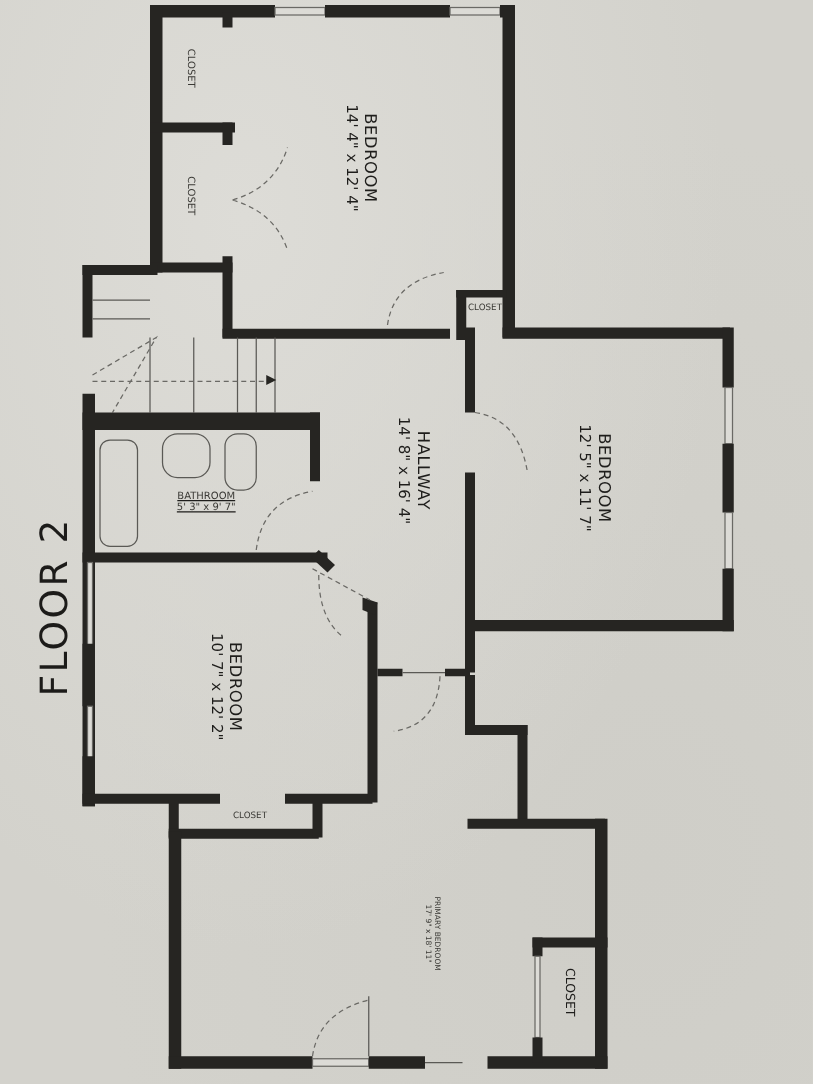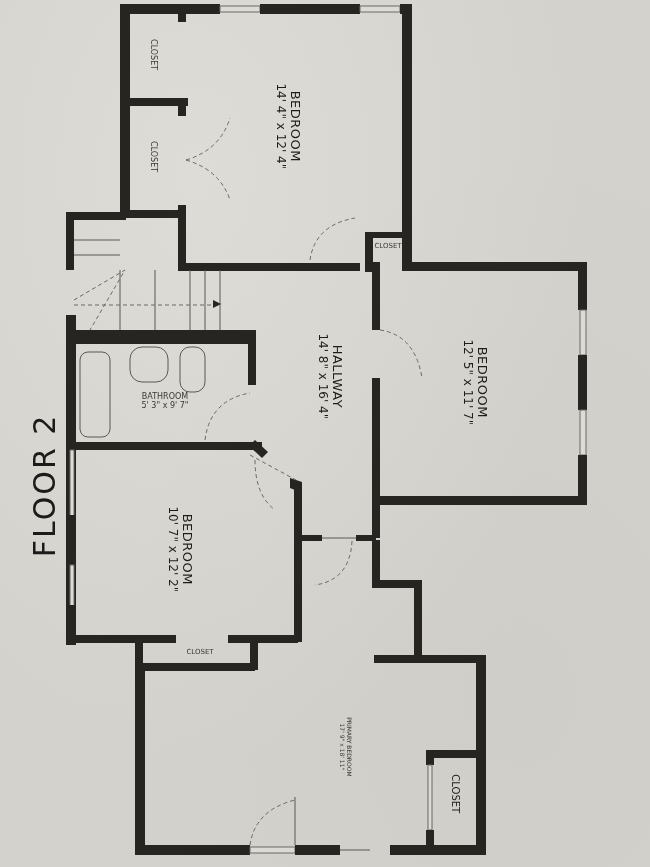--- a/index.html
+++ b/index.html
@@ -144,21 +144,21 @@
 <div class="lbl rot90" style="left:260px; top:362px; width:140px;">
   <div class="room-name">HALLWAY</div>
   <div class="room-dim">14' 8" x 16' 4"</div>
 </div>
 
 <div class="lbl rot90" style="left:110px; top:535px; width:140px;">
   <div class="room-name">BEDROOM</div>
   <div class="room-dim">10' 7" x 12' 2"</div>
 </div>
 
-<div class="lbl" style="left:120px; top:392px; width:90px;">
+<div class="lbl" style="left:120px; top:392px; width:90px;text-decoration:underline;">
   <div class="small">BATHROOM</div>
   <div class="small">5' 3" x 9' 7"</div>
 </div>
 
 <div class="lbl rot90" style="left:290px; top:740px; width:110px;">
   <div class="tiny">PRIMARY BEDROOM</div>
   <div class="tiny">17' 9" x 18' 11"</div>
 </div>
 
 <div class="lbl rot90 small" style="left:128px; top:50px; width:50px;">CLOSET</div>

